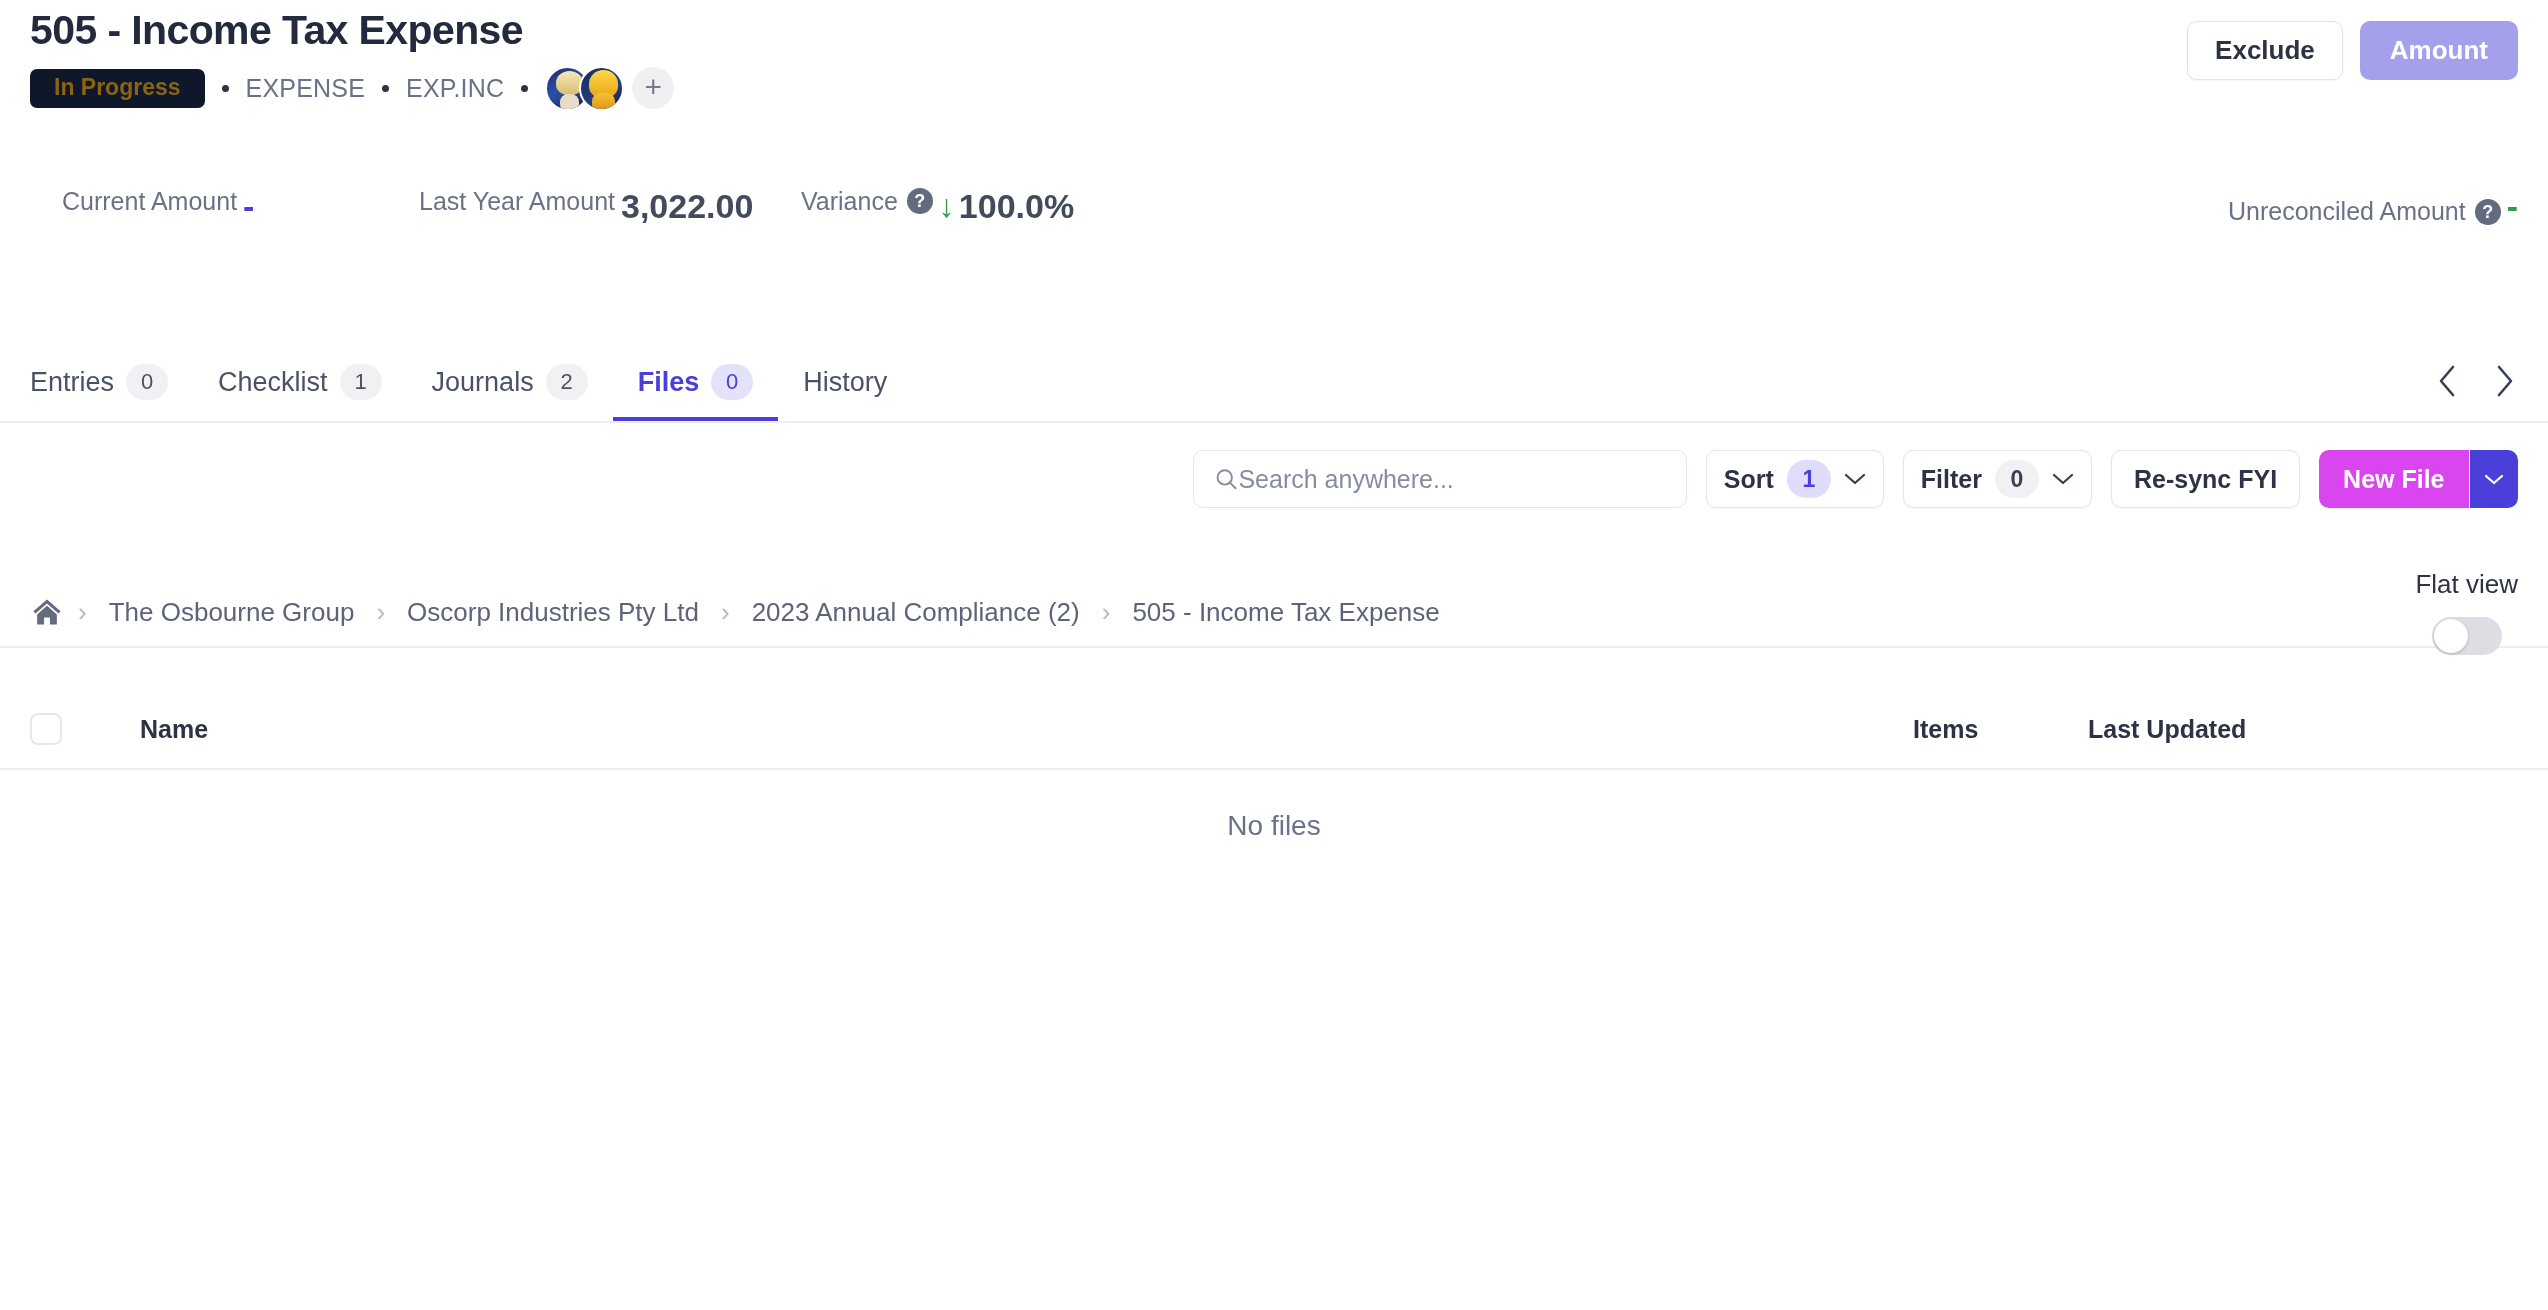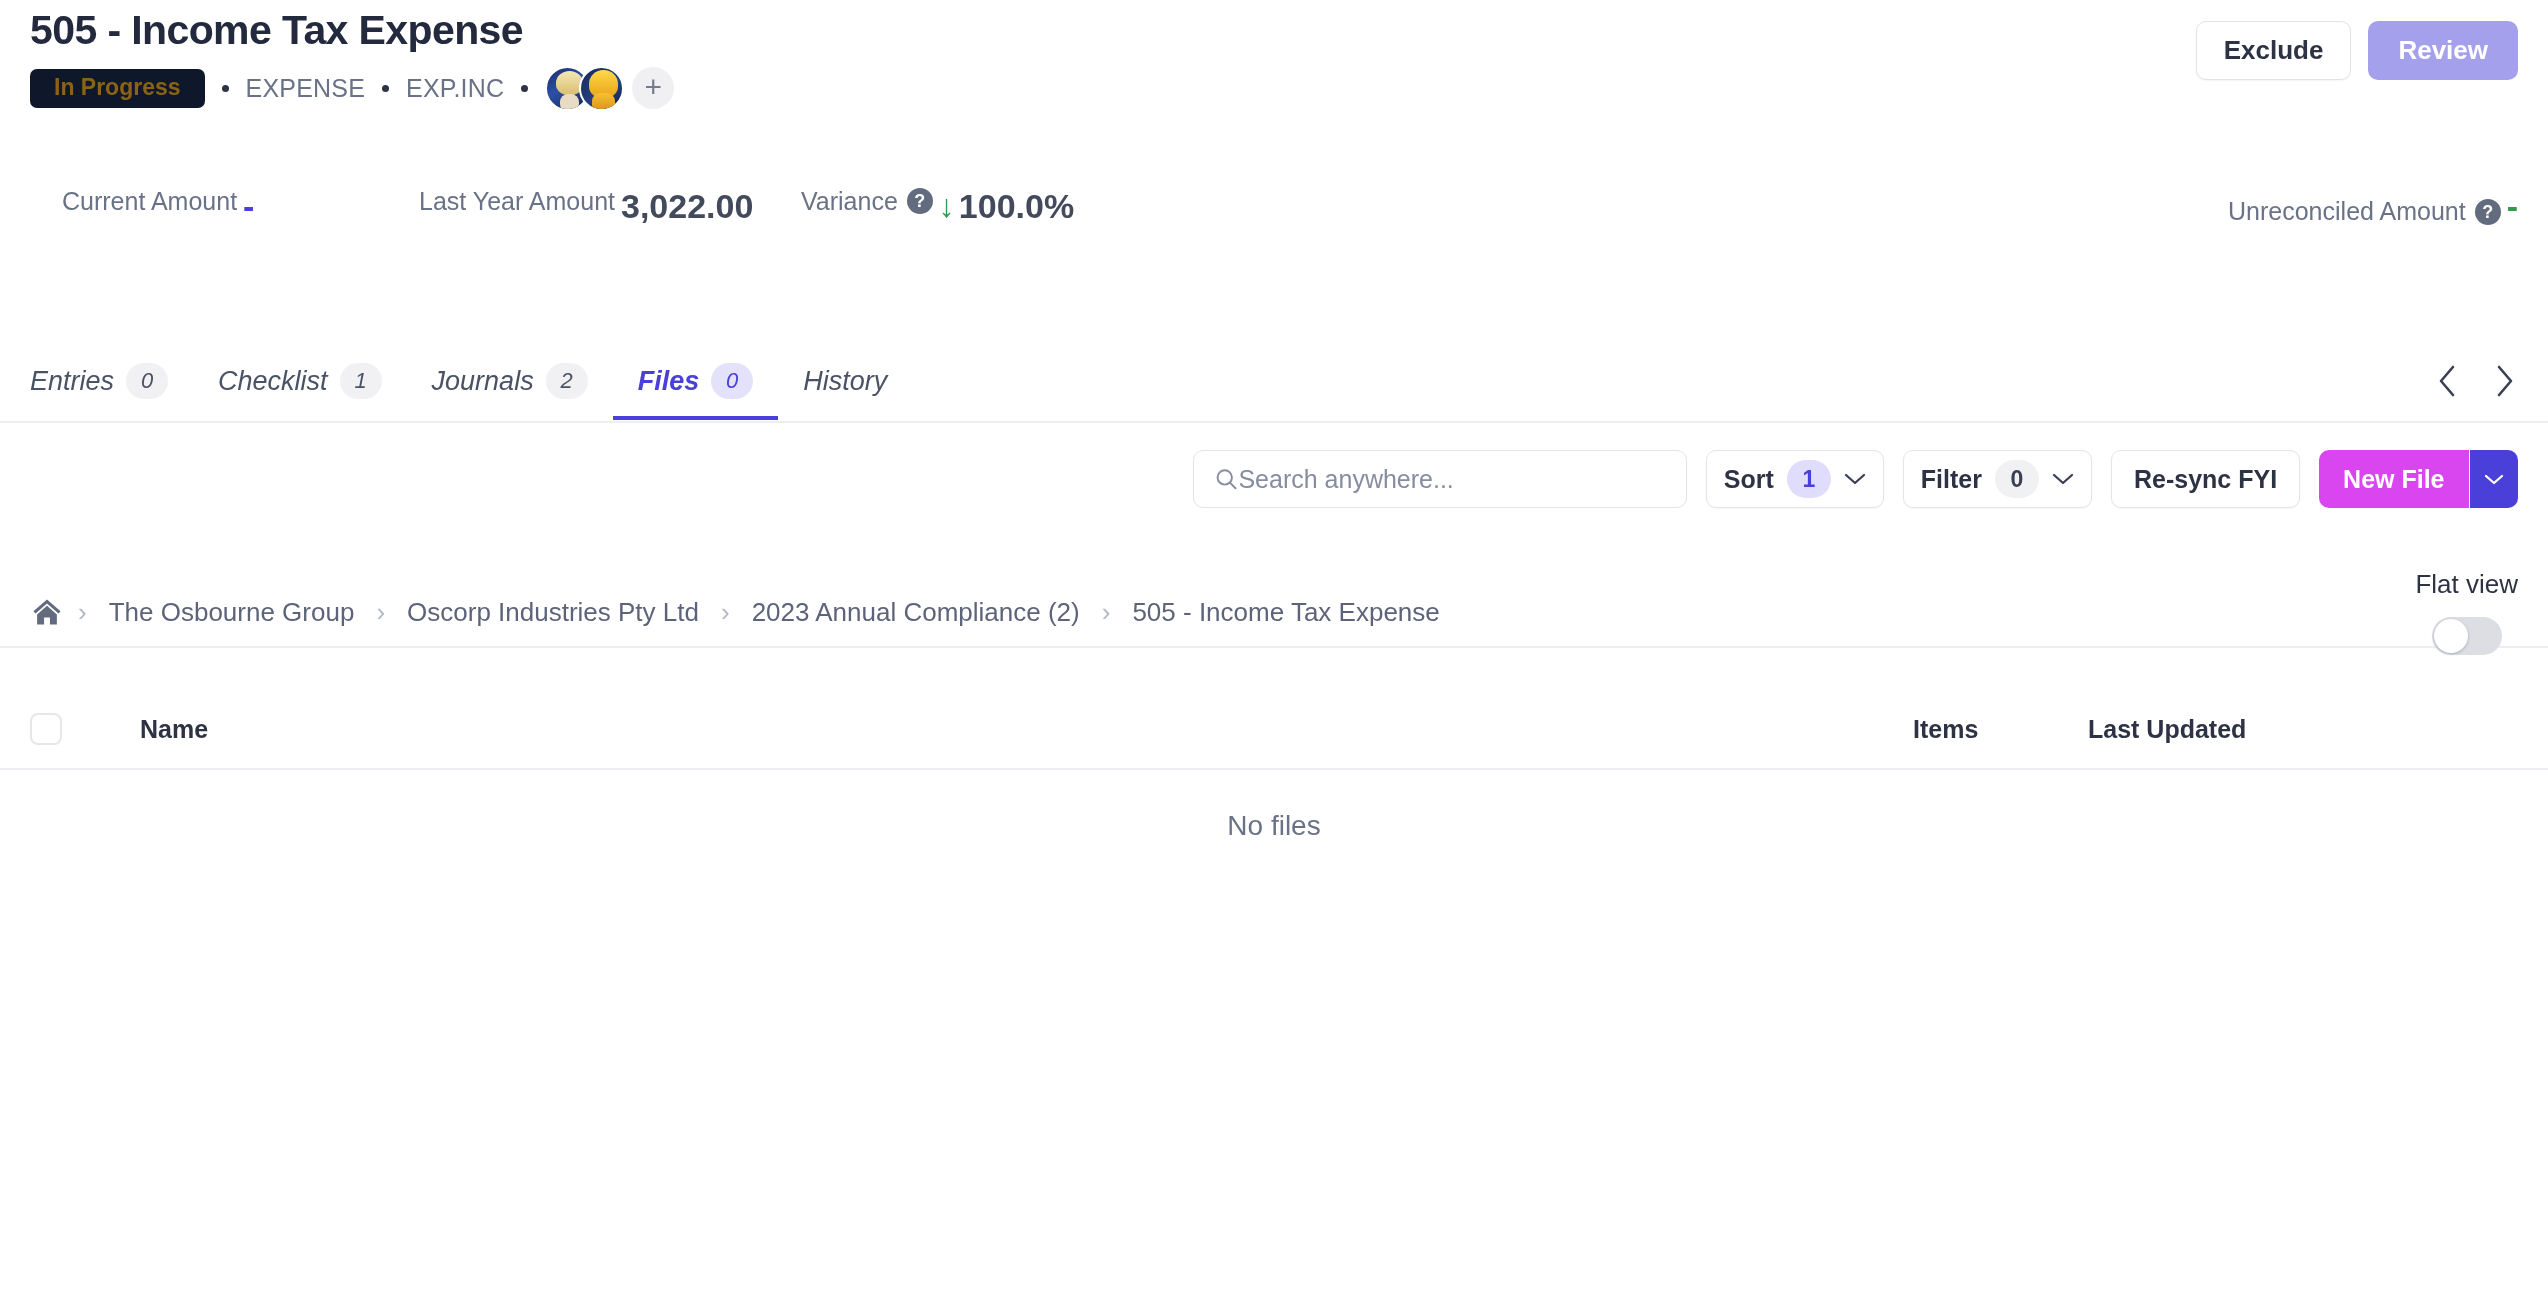--- a/index.html
+++ b/index.html
@@ -222,21 +222,21 @@
     position: absolute;
     top: 345px; left: 0; right: 0;
     padding: 0 30px;
     border-bottom: 2px solid #eceef2;
     height: 78px;
     display: flex;
     align-items: flex-start;
     justify-content: space-between;
   }
 
-  .tabs { display: flex; align-items: center; gap: 0; height: 76px; font-style: italic; }
+  .tabs { display: flex; align-items: flex-end; gap: 0; height: 76px; }
 
   .tab {
     display: flex;
     align-items: center;
     gap: 12px;
     padding: 0 25px;
     height: 74px;
     font-size: 27px;
     color: #4a5265;
     cursor: pointer;
@@ -456,21 +456,21 @@
           <span class="avatars">
             <span class="avatar avatar-a"></span>
             <span class="avatar avatar-b"></span>
             <span class="avatar-add">+</span>
           </span>
         </div>
       </div>
 
       <div class="header-actions">
         <button class="btn-exclude">Exclude</button>
-        <button class="btn-review">Review</button>
+        <button class="btn-review">Amount</button>
       </div>
     </div>
   </div>
 
   <div class="metrics">
     <div class="metric m-current">
       <div class="metric-label">Current Amount</div>
       <div class="metric-value dash-purple">-</div>
     </div>
 

